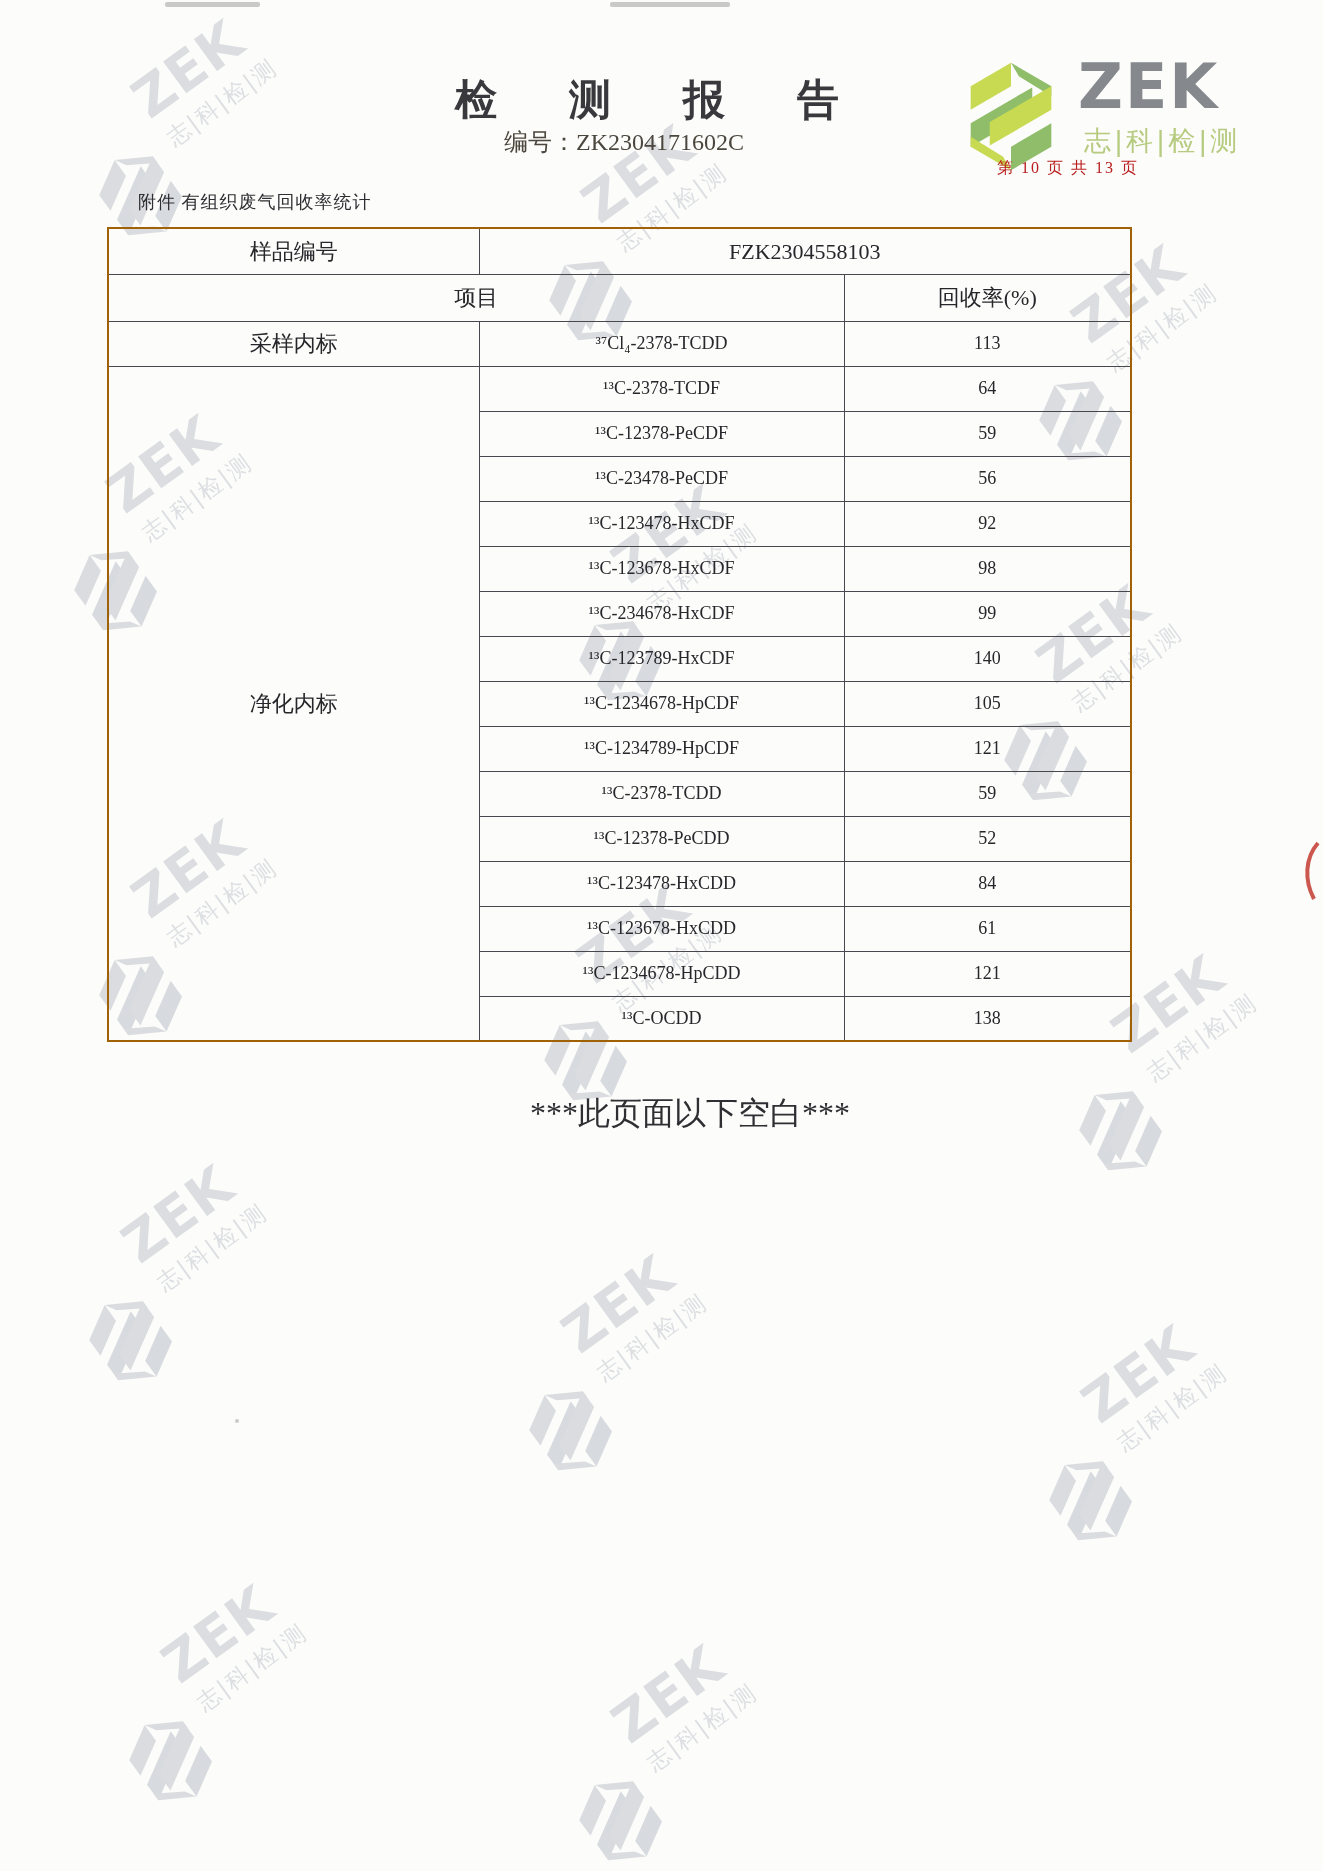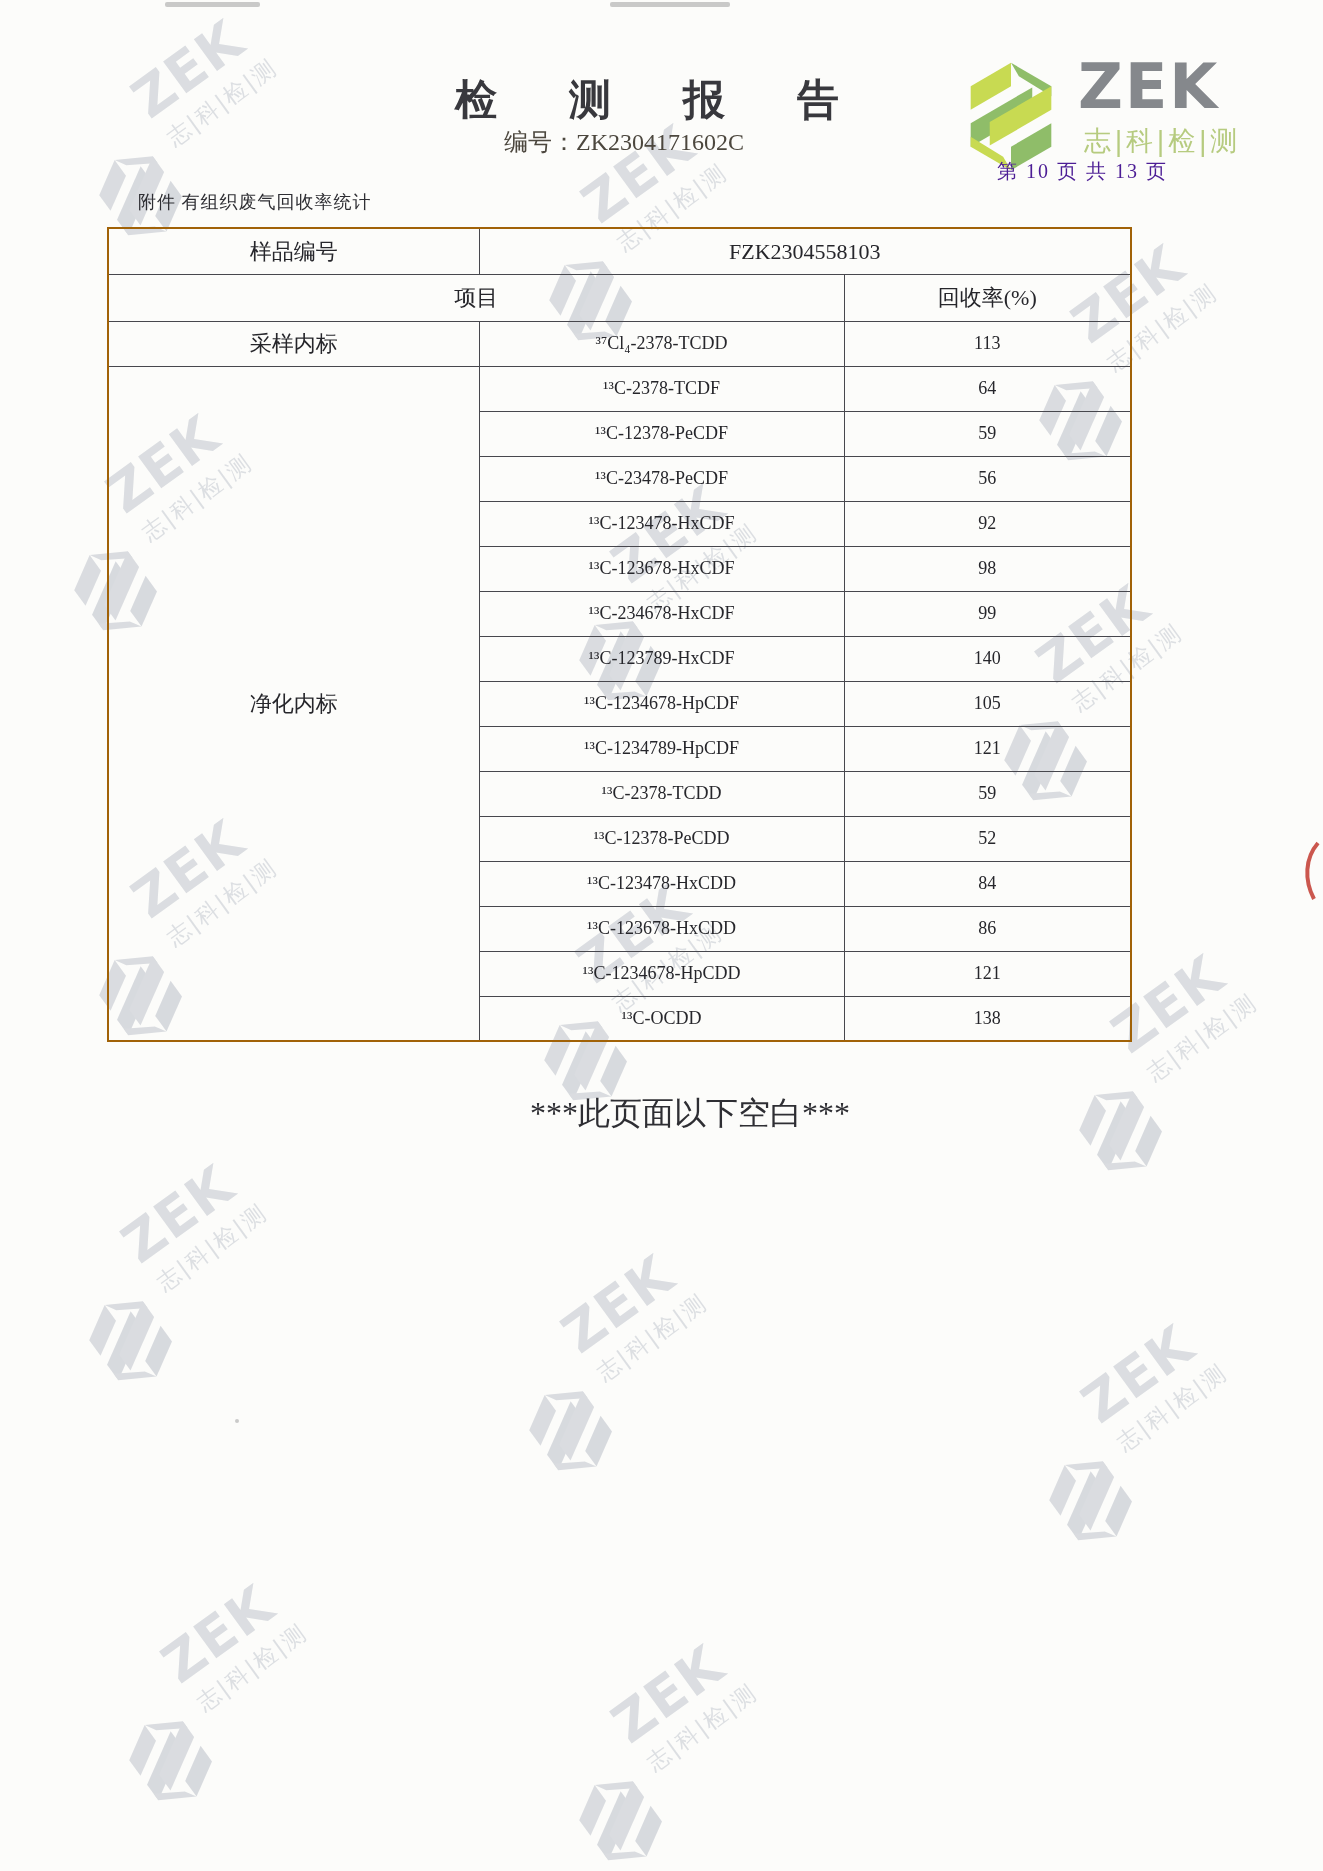--- a/index.html
+++ b/index.html
@@ -28,21 +28,21 @@
   .report-no{position:absolute;left:504px;top:126px;white-space:nowrap;
       font-size:24px;color:#4c473e;}
   .logo-hex{position:absolute;left:955px;top:58px;width:112px;height:117px;}
   .brand{position:absolute;left:1078px;top:56px;
       font-family:"DejaVu Sans",sans-serif;font-weight:700;font-size:62px;
       color:#85888c;letter-spacing:2px;line-height:1;}
   .brand-cn{position:absolute;left:1084px;top:126px;
       font-family:"DejaVu Sans",sans-serif;font-size:27px;
       color:#b6cb7f;letter-spacing:3px;line-height:1.1;}
   .page-info{position:absolute;left:997px;top:158px;white-space:nowrap;
-      font-size:20px;color:#4c1d95;letter-spacing:2px;}
+      font-size:16px;color:#b91c1c;letter-spacing:2px;}
   
   .attach-heading{position:absolute;left:138px;top:190px;white-space:nowrap;
       font-size:18px;font-weight:400;color:#2e2e33;letter-spacing:1px;}
   
   table.recovery{position:absolute;left:107px;top:227px;width:1023px;
       border-collapse:collapse;table-layout:fixed;
       font-size:22px;color:#26262b;}
   table.recovery td{border:1.5px solid #47474d;text-align:center;
       vertical-align:middle;padding:0;line-height:1.15;}
   table.recovery{border:2px solid #a16207;}
@@ -267,21 +267,21 @@
         <tr class="r-data">
           <td class="compound">¹³C-12378-PeCDD</td>
           <td class="val">52</td>
         </tr>
         <tr class="r-data">
           <td class="compound">¹³C-123478-HxCDD</td>
           <td class="val">84</td>
         </tr>
         <tr class="r-data">
           <td class="compound">¹³C-123678-HxCDD</td>
-          <td class="val">86</td>
+          <td class="val">61</td>
         </tr>
         <tr class="r-data">
           <td class="compound">¹³C-1234678-HpCDD</td>
           <td class="val">121</td>
         </tr>
         <tr class="r-data">
           <td class="compound">¹³C-OCDD</td>
           <td class="val">138</td>
         </tr>
       </tbody>

